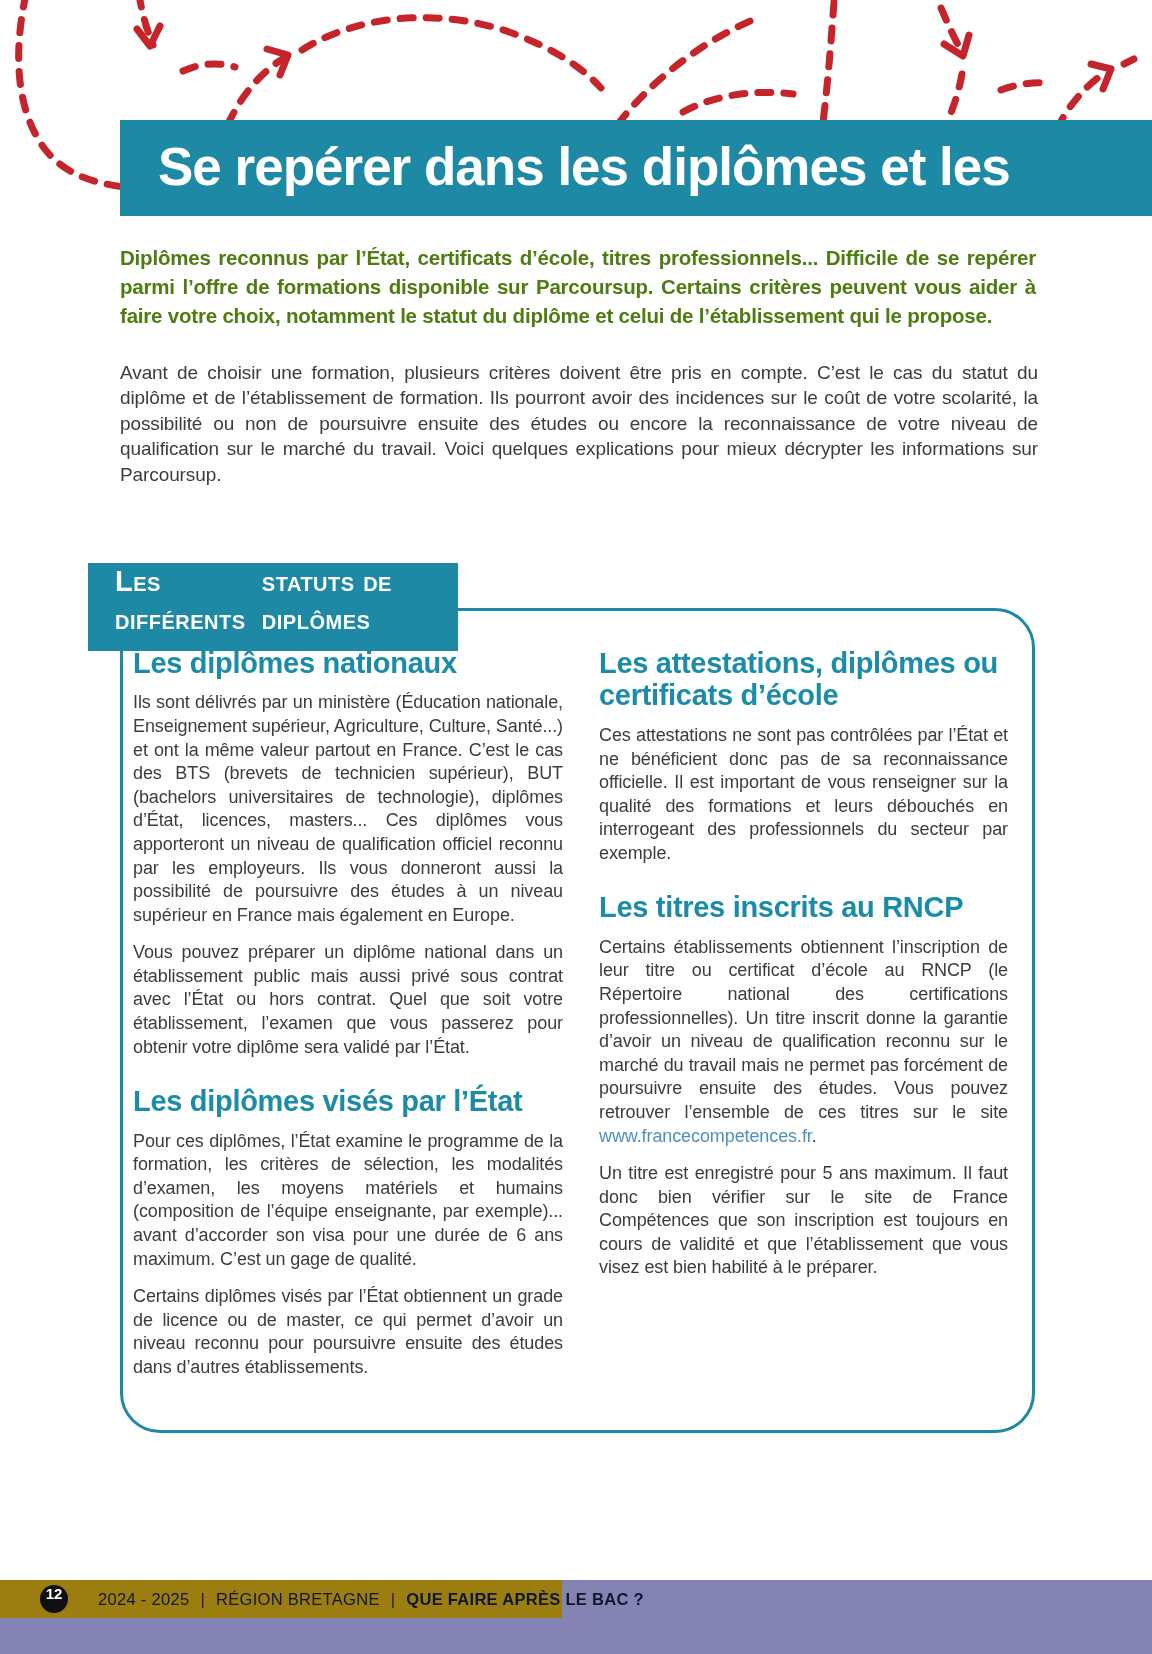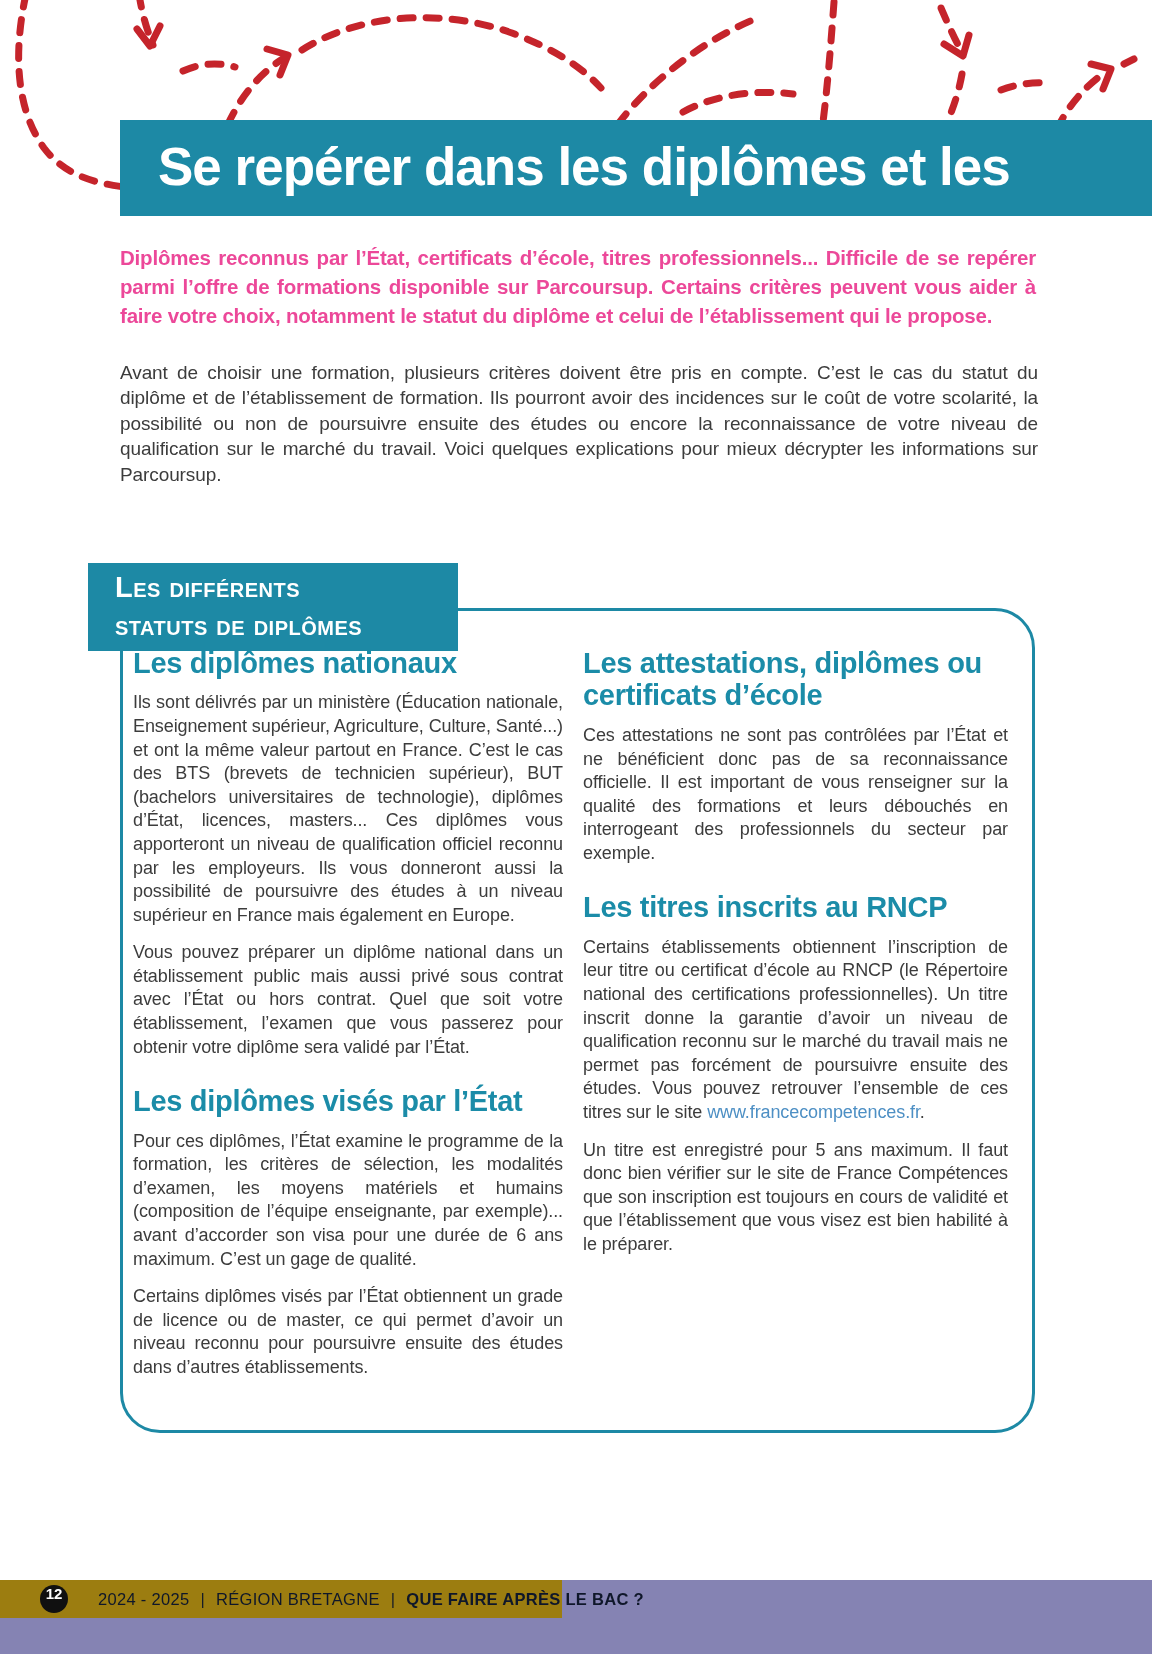--- a/index.html
+++ b/index.html
@@ -14,53 +14,53 @@
     position:absolute;left:120px;top:120px;width:1091px;height:96px;
     background:#1d89a5;display:flex;align-items:center;
   }
   .banner h1{
     margin:0 0 4px 38px;font-size:53px;font-weight:700;color:#ffffff;
     letter-spacing:-1px;white-space:nowrap;
   }
   
   .intro-lead{
     position:absolute;left:120px;top:243px;width:916px;margin:0;
-    font-size:20.5px;line-height:1.42;font-weight:700;color:#ec4899;
+    font-size:20.5px;line-height:1.42;font-weight:700;color:#4d7c0f;
     letter-spacing:-0.2px;text-align:justify;
   }
   .intro-body{
     position:absolute;left:120px;top:360px;width:918px;margin:0;
     font-size:19px;line-height:1.34;color:#3c3c3c;letter-spacing:-0.1px;
     text-align:justify;
   }
   
   .section-box{
     position:absolute;left:120px;top:608px;width:915px;height:825px;
     border:3px solid #1d89a5;border-radius:40px;box-sizing:border-box;
     padding:36px 24px 0 10px;
   }
-  .columns{display:flex;gap:20px;}
+  .columns{display:flex;gap:36px;}
   .col-left{width:430px;flex:0 0 auto;}
   .col-right{flex:1;}
   .col h2{
     margin:26px 0 12px;font-size:29px;line-height:1.12;font-weight:700;
     color:#1b8ca8;letter-spacing:-0.3px;
   }
   .col h2:first-child{margin-top:0;}
   .col p{
     margin:0 0 14px;font-size:18px;line-height:1.31;color:#3c3c3c;
     letter-spacing:-0.1px;text-align:justify;
   }
   .col p:last-child{margin-bottom:0;}
   a.link{color:#4d8fc4;text-decoration:none;cursor:pointer;}
   
   .label-box{
     position:absolute;left:88px;top:563px;width:370px;height:88px;
     background:#1d89a5;color:#ffffff;box-sizing:border-box;
-    padding-left:27px;display:flex;flex-direction:column;justify-content:center;
+    padding-left:27px;display:flex;flex-direction:row;justify-content:center;
     font-variant:small-caps;font-weight:700;font-size:29px;line-height:1.3;
     letter-spacing:0.5px;
   }
   
   .footer-purple{
     position:absolute;left:0;top:1580px;width:1152px;height:74px;background:#8583b3;
   }
   .footer-gold{
     position:absolute;left:0;top:1580px;width:562px;height:38px;background:#9c7d10;
     display:flex;align-items:center;

